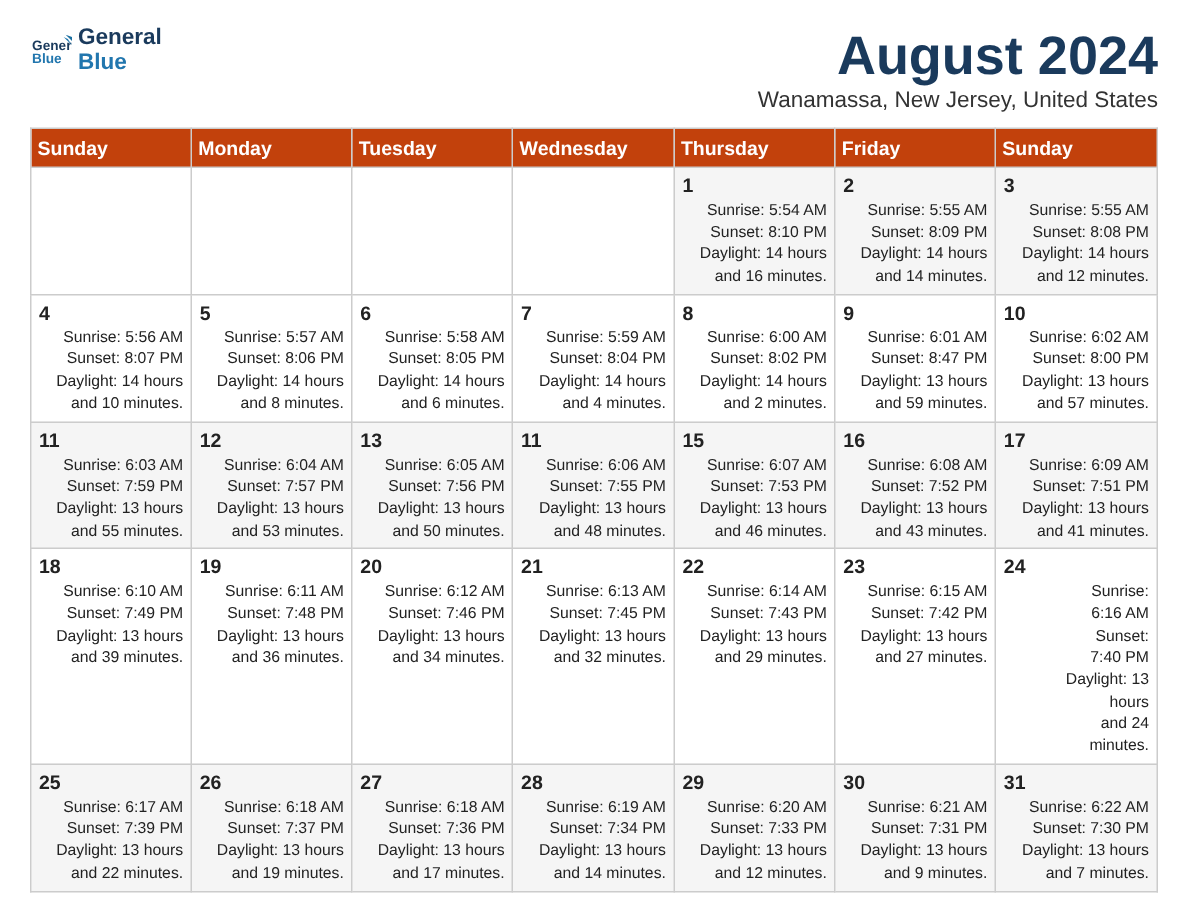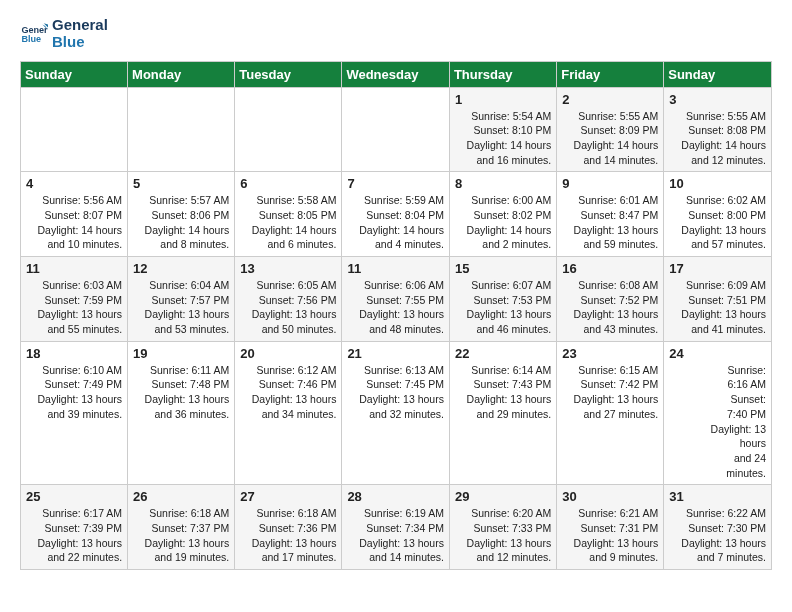--- a/index.html
+++ b/index.html
@@ -36,21 +36,21 @@
     .location {
       font-size: 15px;
       color: #333;
     }
     .calendar {
       width: 100%;
       border-collapse: collapse;
       font-size: 11px;
     }
     .calendar thead th {
-      background: #15803d;
+      background: #c2410c;
       color: #fff;
       padding: 5px 4px;
       text-align: left;
       font-size: 13px;
       font-weight: bold;
       border: 1px solid #ccc;
     }
     .calendar tbody td {
       border: 1px solid #ccc;
       vertical-align: top;
@@ -91,20 +91,22 @@
       <text x="2" y="33" font-size="13" font-weight="bold" fill="#2176ae">Blue</text>
       <polygon points="32,8 40,16 36,10" fill="#2176ae"></polygon>
       <polygon points="34,6 42,14 40,8" fill="#1a6fa0"></polygon>
     </svg>
     <div style="display:flex;flex-direction:column;line-height:1.15;">
       <span style="font-size:15px;font-weight:bold;color:#1a3a5c;">General</span>
       <span style="font-size:15px;font-weight:bold;color:#2176ae;">Blue</span>
     </div>
   </div>
   <div class="title-block">
+    <div class="month-year">August 2024</div>
+    <div class="location">Wanamassa, New Jersey, United States</div>
   </div>
 </div>
 
 <table class="calendar">
   <thead>
     <tr>
     <th>Sunday</th>
         <th>Monday</th>
         <th>Tuesday</th>
         <th>Wednesday</th>

